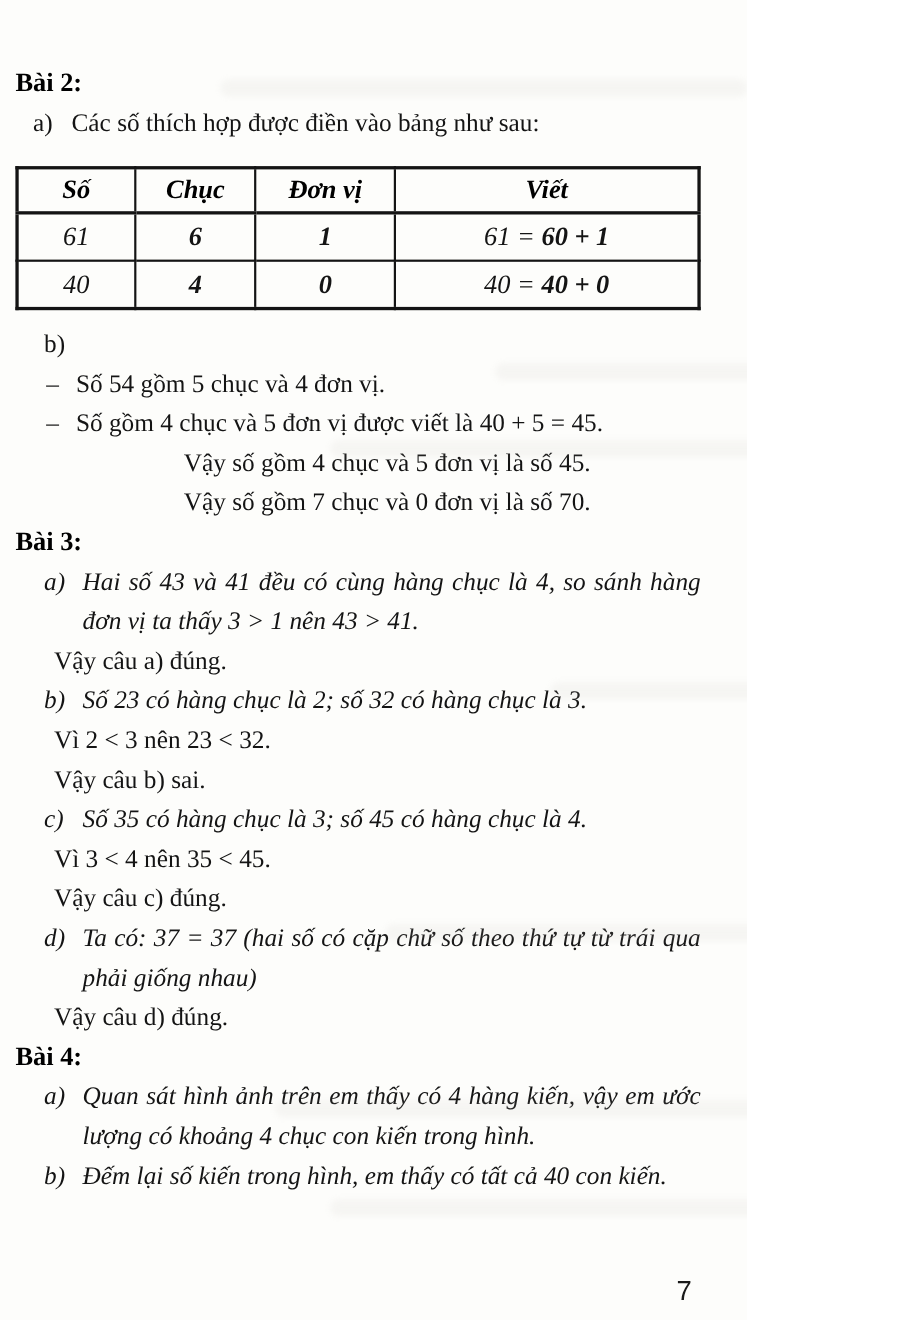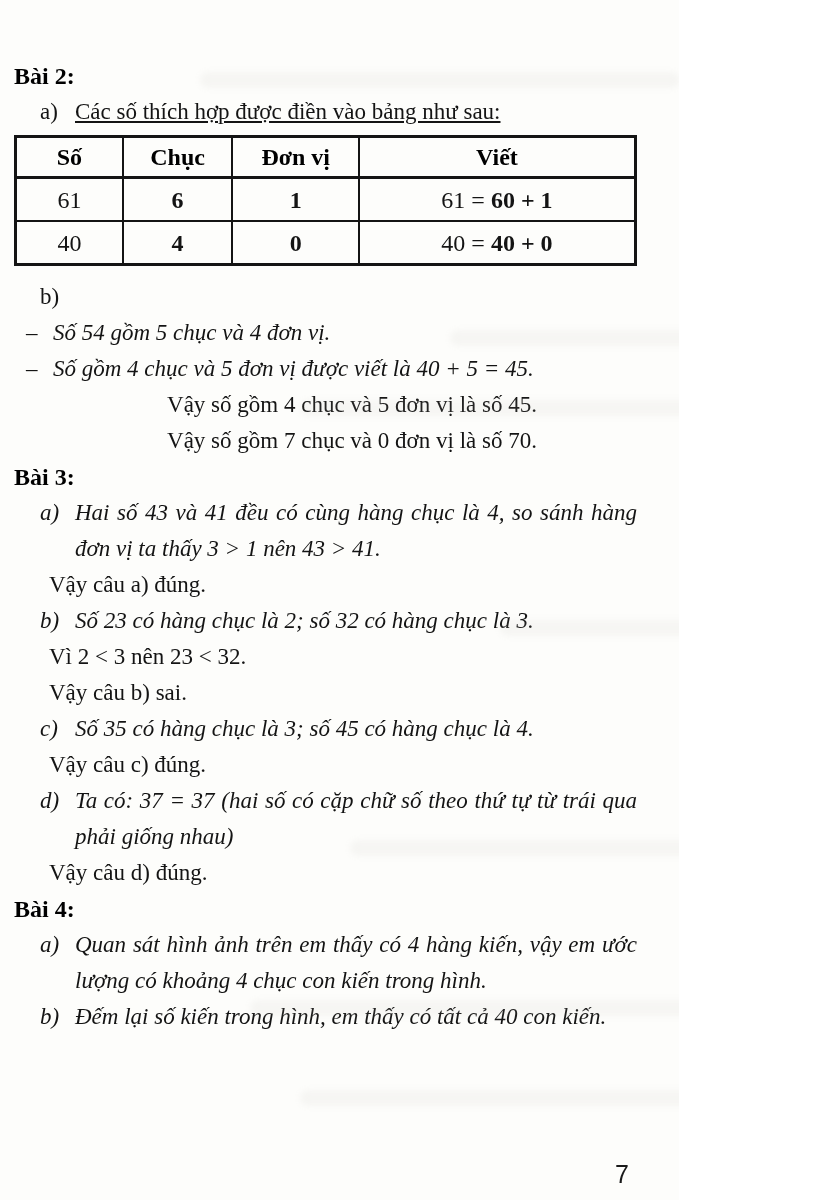--- a/index.html
+++ b/index.html
@@ -10,49 +10,50 @@
     box-sizing:border-box;
     padding:58px 42px 0 14px;
     font-family:"Liberation Serif", serif;
     color:#141414;
     font-size:23px;
     line-height:36px;
     overflow:hidden;
   }
   .sec-title { font-weight:bold; font-size:24px; color:#000; }
   p { margin:0; }
-  .intro { margin-left:26px;text-decoration:underline; }
+  .intro { margin-left:16px; }
   .intro .lab { display:inline-block; width:35px; }
 
   
   table.pv {
     width:100%;
     border-collapse:collapse;
-    margin:5px 0 13px 0;
+    margin:21px 0 13px 0;
     table-layout:fixed;
+    font-style:italic;
   }
   table.pv, table.pv th, table.pv td { border:2px solid #141414; }
   table.pv { border-width:3px; }
   table.pv th {
     font-weight:bold; font-size:24px; text-align:center;
     height:36px; padding:1px 2px; border-bottom-width:3px; color:#000;
   }
   table.pv td {
     font-size:24px; text-align:center; height:39px; padding:1px 2px;
   }
   tr.hl td { background:#c9c9c9; }
   .b { font-weight:bold; }
 
   
   .li { margin-left:26px; padding-left:35px; text-indent:-35px; text-align:justify;font-style:italic; }
   .li .lab { display:inline-block; width:35px; text-indent:0; }
   .sub  { margin-left:35px; }
 
   
-  .dash { margin-left:12px; padding-left:27px; text-indent:-27px; text-align:justify;font-style:italic; }
+  .dash { margin-left:28px; padding-left:27px; text-indent:-27px; text-align:justify; }
   .dash .lab { display:inline-block; width:27px; text-indent:0; }
   .note { margin-left:53px;text-align:center; }
 
   .part-b { margin-left:26px; }
 
   .page-num {
     position:absolute; right:50px; bottom:8px;
     font-family:"Liberation Sans", sans-serif;
     font-size:25px; color:#1a1a1a;
   }
@@ -126,20 +127,21 @@
   <p class="sec-title">Bài 3:</p>
 
   <p class="li"><span class="lab">a)</span><span>Hai số 43 và 41 đều có cùng hàng chục là 4, so sánh hàng đơn vị ta thấy 3 &gt; 1 nên 43 &gt; 41.</span></p>
   <p class="sub">Vậy câu a) đúng.</p>
 
   <p class="li"><span class="lab">b)</span><span>Số 23 có hàng chục là 2; số 32 có hàng chục là 3.</span></p>
   <p class="sub">Vì 2 &lt; 3 nên 23 &lt; 32.</p>
   <p class="sub">Vậy câu b) sai.</p>
 
   <p class="li"><span class="lab">c)</span><span>Số 35 có hàng chục là 3; số 45 có hàng chục là 4.</span></p>
+  <p class="sub">Vì 3 &lt; 4 nên 35 &lt; 45.</p>
   <p class="sub">Vậy câu c) đúng.</p>
 
   <p class="li"><span class="lab">d)</span><span>Ta có: 37 = 37 (hai số có cặp chữ số theo thứ tự từ trái qua phải giống nhau)</span></p>
   <p class="sub">Vậy câu d) đúng.</p>
 
   <p class="sec-title">Bài 4:</p>
 
   <p class="li"><span class="lab">a)</span><span>Quan sát hình ảnh trên em thấy có 4 hàng kiến, vậy em ước lượng có khoảng 4 chục con kiến trong hình.</span></p>
 
   <p class="li"><span class="lab">b)</span><span>Đếm lại số kiến trong hình, em thấy có tất cả 40 con kiến.</span></p>

